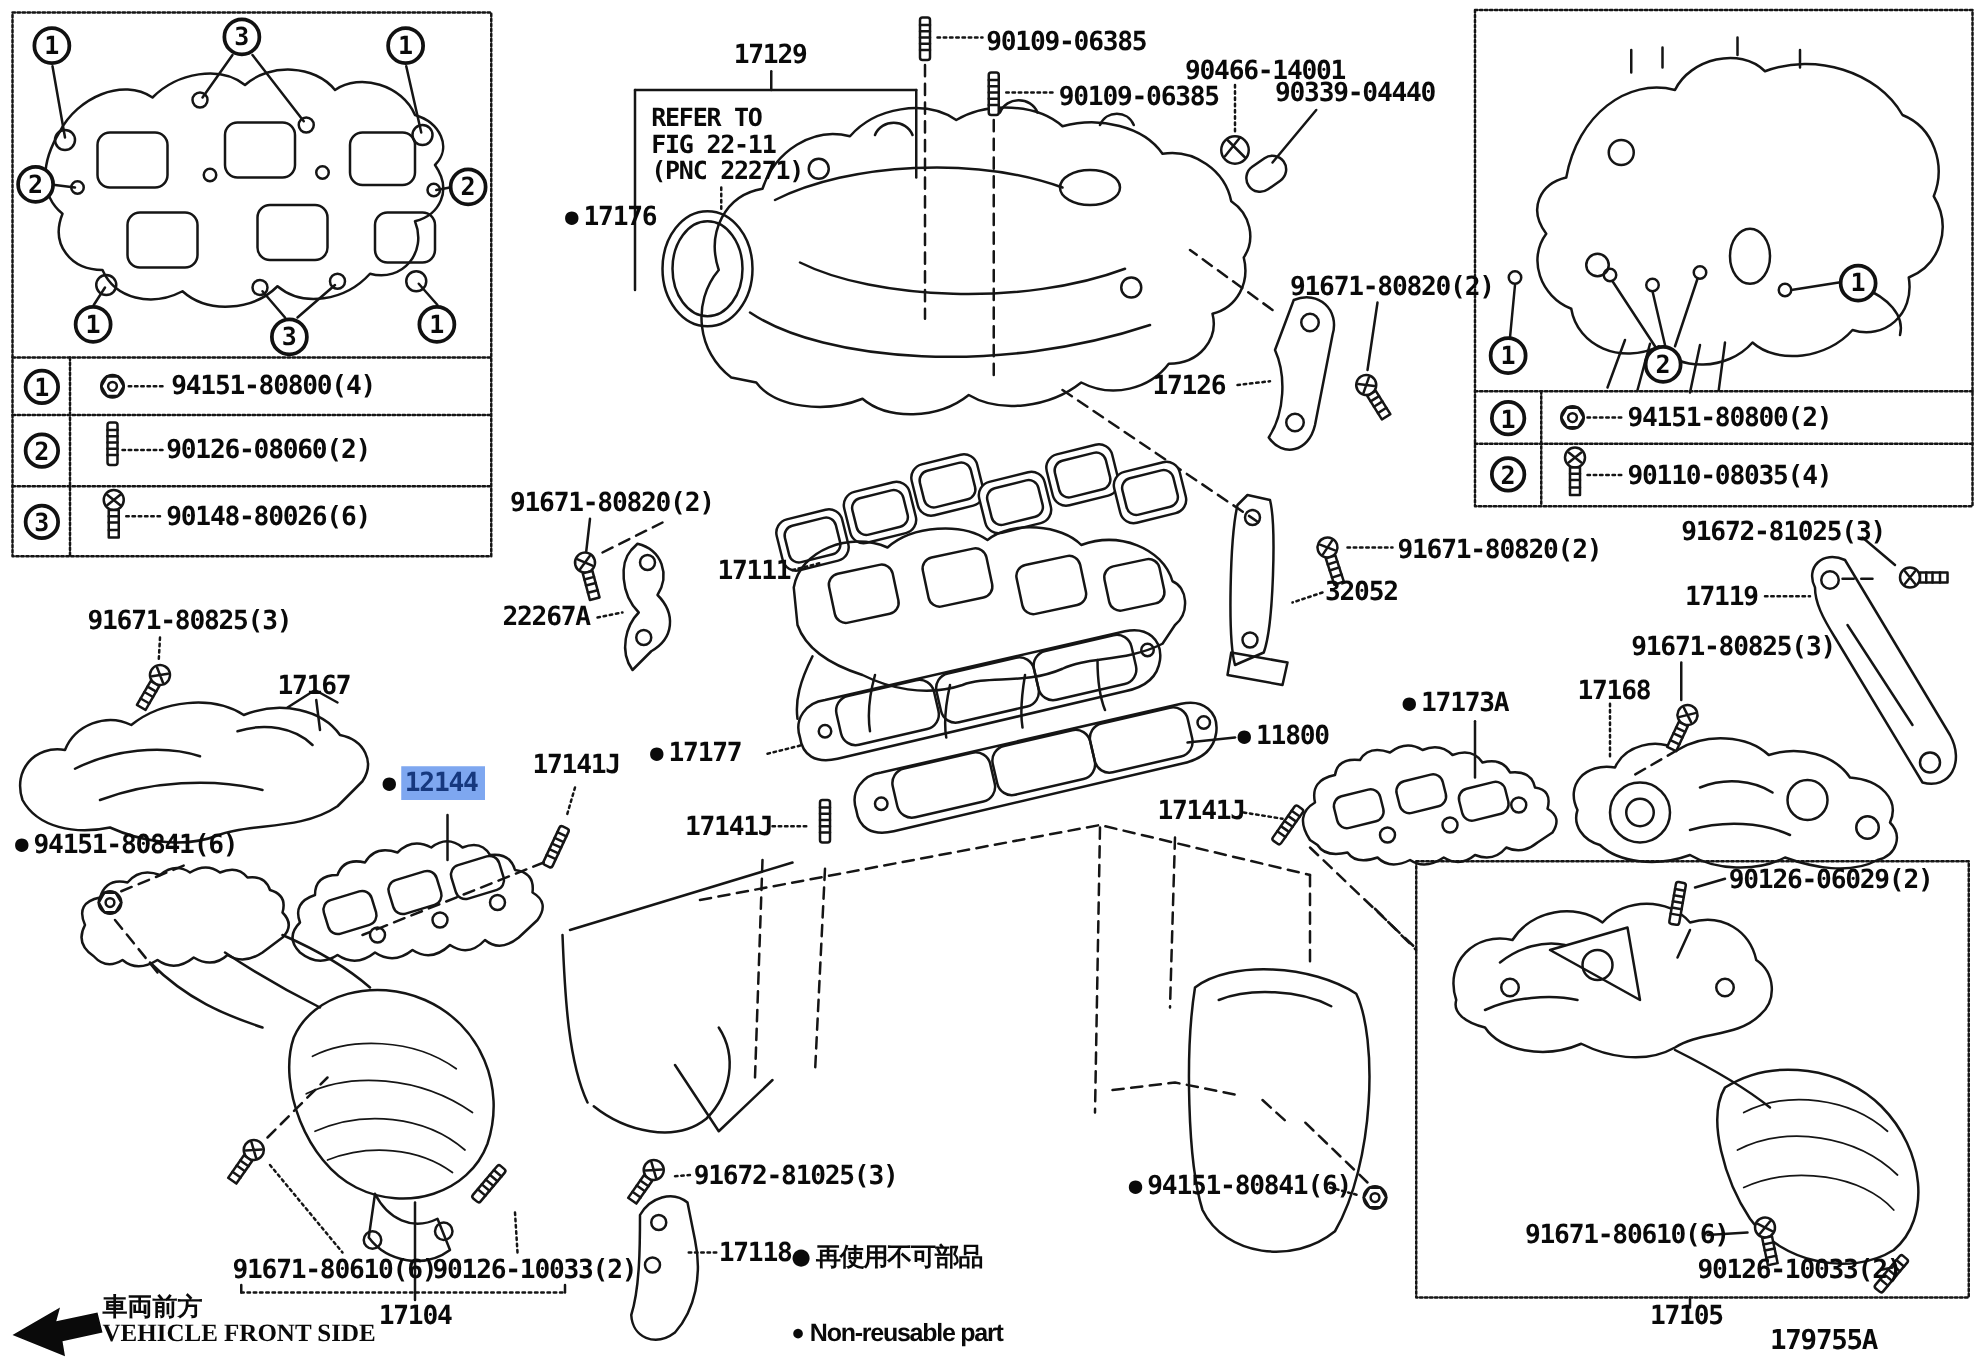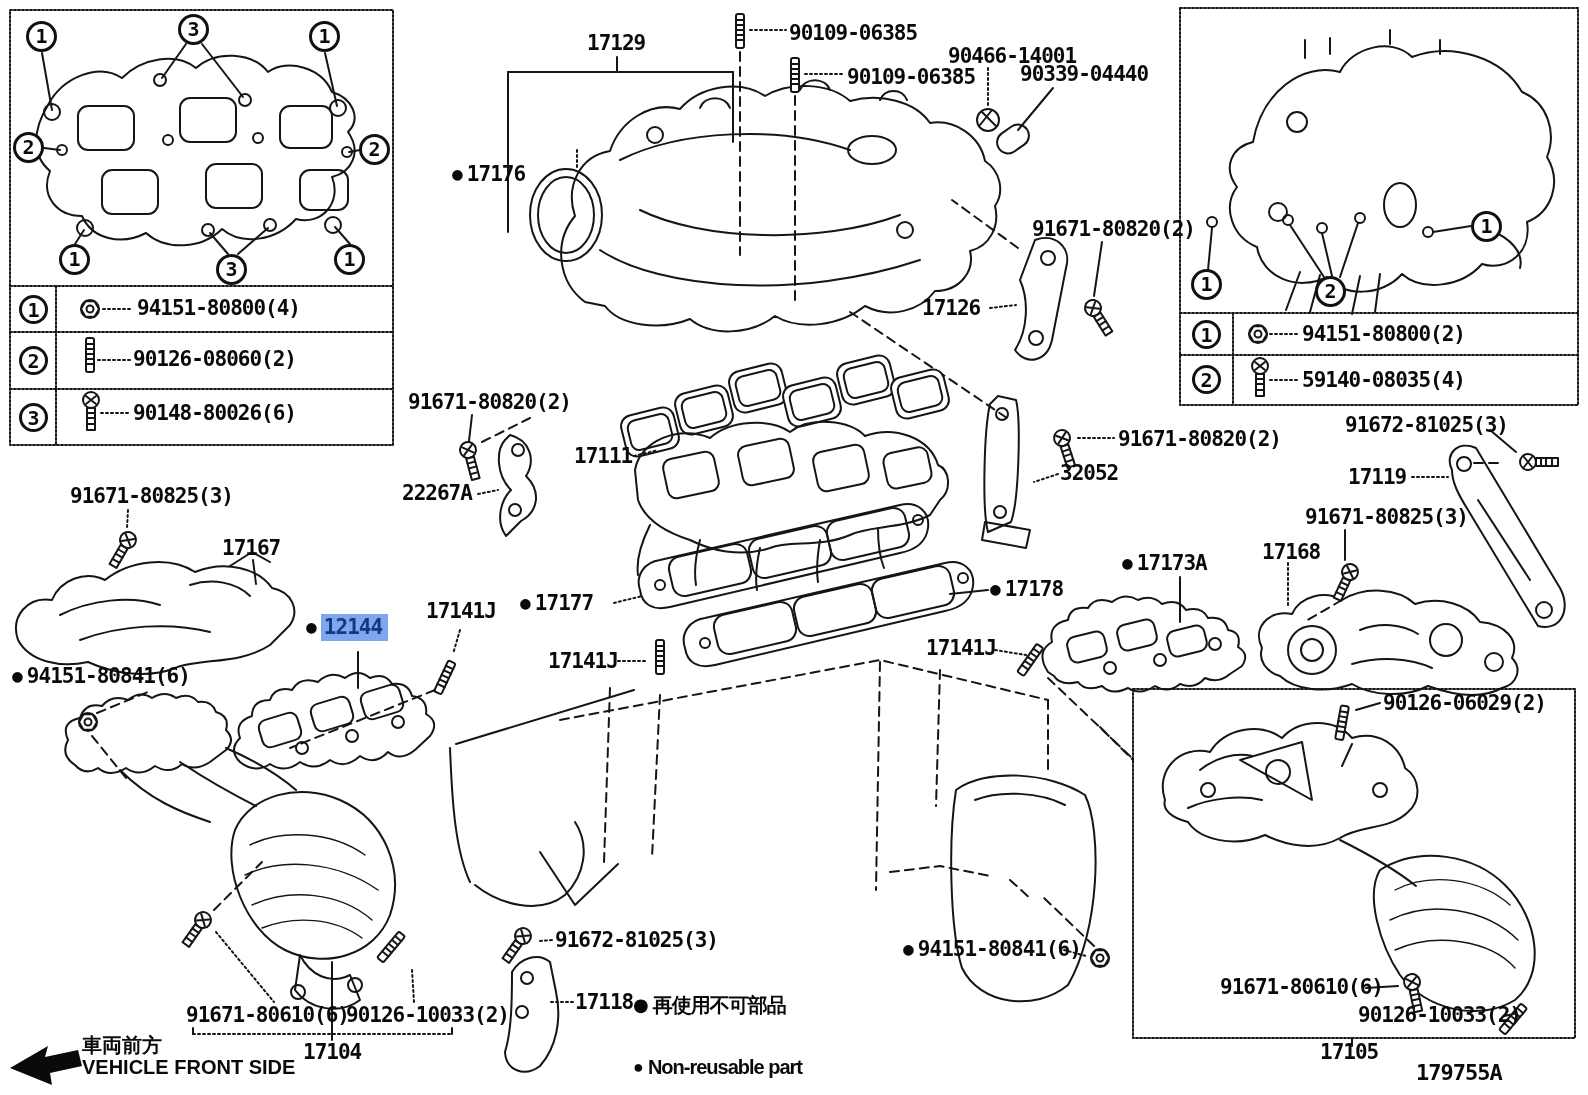--- a/index.html
+++ b/index.html
@@ -17,21 +17,21 @@
   .plabel{position:absolute;font:bold 21px "DejaVu Sans Mono",monospace;letter-spacing:-1px;
           white-space:nowrap;line-height:23px}
   .bullet::before{content:"●";font-size:18px;margin-right:4px;letter-spacing:0;vertical-align:1px}
   .hl{background:var(--hl-bg,#7EA7F0);color:var(--hl-fg,#16387E);padding:1px 6px 2px 3px}
   .co{position:absolute;box-sizing:border-box;width:31px;height:31px;border:3px solid #111;
       border-radius:50%;text-align:center;line-height:26px;font:bold 20px "DejaVu Sans Mono",monospace;
       background:#fff;z-index:3}
   .co.sm{width:29px;height:29px;line-height:24px}
   .refer{position:absolute;font:bold 20px "DejaVu Sans Mono",monospace;letter-spacing:-1px;line-height:21px}
   .note{position:absolute;font:bold 20px "DejaVu Sans",sans-serif;white-space:nowrap}
-  .note.en{font-family:Liberation Sans, sans-serif}
+  .note.en{font-family:Liberation Serif, serif}
   .footcode{position:absolute;font:bold 22px "DejaVu Sans Mono",monospace;letter-spacing:-1px}
 </style>
 </head>
 <body>
 
 <div class="canvas">
 
 <svg class="art" width="1588" height="1095" viewBox="0 0 1588 1095">
   <defs>
     <g id="stud">
@@ -420,41 +420,46 @@
 <span class="co sm" style="left:19px;top:295px">1</span>
 <span class="co sm" style="left:19px;top:346px">2</span>
 <span class="co sm" style="left:19px;top:403px">3</span>
 <span class="co sm" style="left:1192px;top:320px">1</span>
 <span class="co sm" style="left:1192px;top:365px">2</span>
 
 <div class="plabel" style="left:137px;top:297px">94151-80800(4)</div>
 <div class="plabel" style="left:133px;top:348px">90126-08060(2)</div>
 <div class="plabel" style="left:133px;top:402px">90148-80026(6)</div>
 <div class="plabel" style="left:1302px;top:323px">94151-80800(2)</div>
-<div class="plabel" style="left:1302px;top:369px">59140-08035(4)</div>
+<div class="plabel" style="left:1302px;top:369px">90110-08035(4)</div>
 
 <div class="plabel" style="left:587px;top:32px">17129</div>
 <div class="plabel" style="left:789px;top:22px">90109-06385</div>
 <div class="plabel" style="left:847px;top:66px">90109-06385</div>
 <div class="plabel" style="left:948px;top:45px">90466-14001</div>
 <div class="plabel" style="left:1020px;top:63px">90339-04440</div>
+<div class="refer" style="left:521px;top:84px">
+  <div>REFER TO</div>
+  <div>FIG 22-11</div>
+  <div>(PNC 22271)</div>
+</div>
 <div class="plabel bullet" style="left:452px;top:162px">17176</div>
 <div class="plabel" style="left:408px;top:391px">91671-80820(2)</div>
 <div class="plabel" style="left:402px;top:482px">22267A</div>
 <div class="plabel" style="left:574px;top:445px">17111</div>
 <div class="plabel" style="left:1032px;top:218px">91671-80820(2)</div>
 <div class="plabel" style="left:922px;top:297px">17126</div>
 <div class="plabel" style="left:1118px;top:428px">91671-80820(2)</div>
 <div class="plabel" style="left:1060px;top:462px">32052</div>
 <div class="plabel" style="left:1345px;top:414px">91672-81025(3)</div>
 <div class="plabel" style="left:1348px;top:466px">17119</div>
 <div class="plabel" style="left:1305px;top:506px">91671-80825(3)</div>
 <div class="plabel" style="left:1262px;top:541px">17168</div>
 <div class="plabel bullet" style="left:1122px;top:551px">17173A</div>
-<div class="plabel bullet" style="left:990px;top:577px">17178</div>
+<div class="plabel bullet" style="left:990px;top:577px">11800</div>
 <div class="plabel bullet" style="left:520px;top:591px">17177</div>
 <div class="plabel" style="left:426px;top:600px">17141J</div>
 <div class="plabel" style="left:548px;top:650px">17141J</div>
 <div class="plabel" style="left:926px;top:637px">17141J</div>
 <div class="plabel bullet" style="left:306px;top:615px"><span class="hl">12144</span></div>
 <div class="plabel" style="left:222px;top:537px">17167</div>
 <div class="plabel" style="left:70px;top:485px">91671-80825(3)</div>
 <div class="plabel bullet" style="left:12px;top:664px">94151-80841(6)</div>
 <div class="plabel" style="left:186px;top:1004px">91671-80610(6)</div>
 <div class="plabel" style="left:346px;top:1004px">90126-10033(2)</div>

